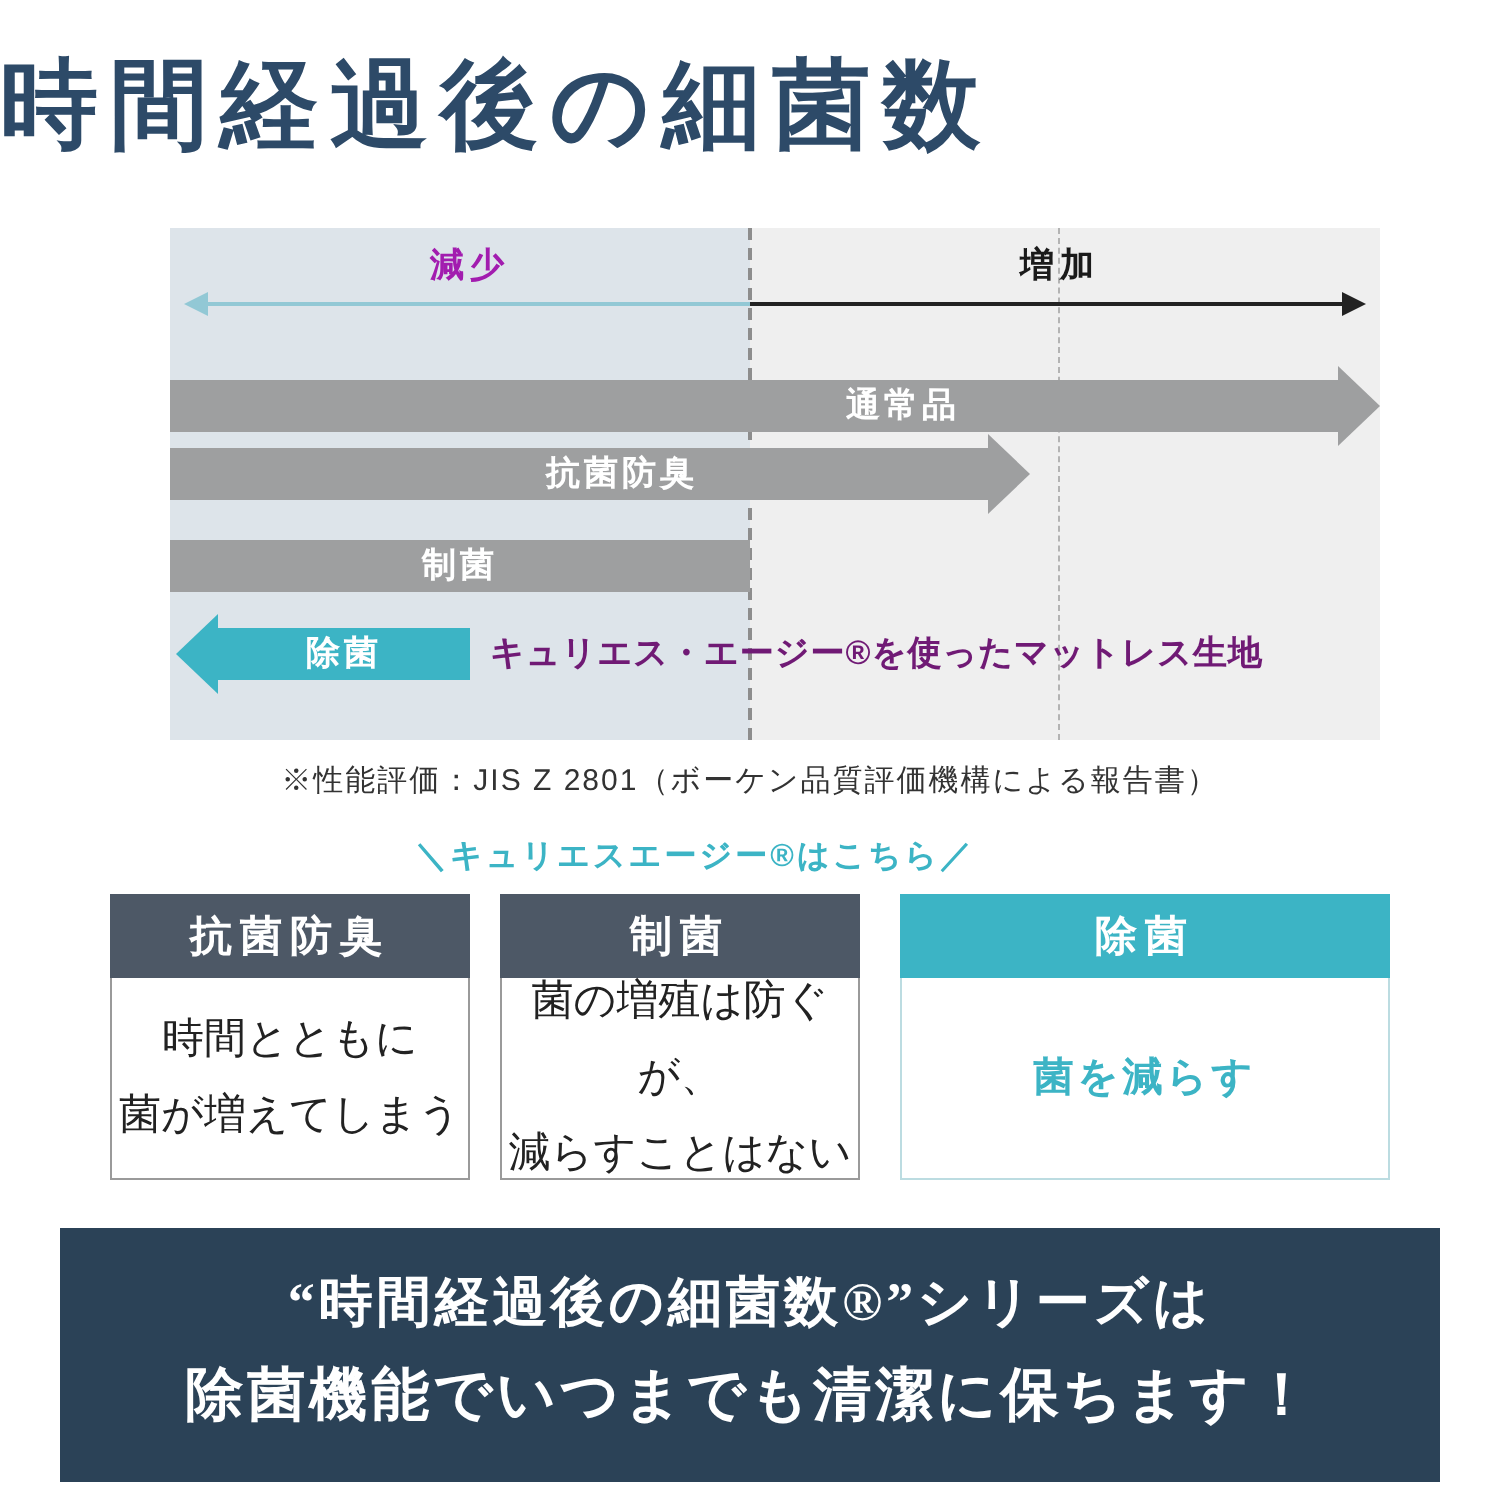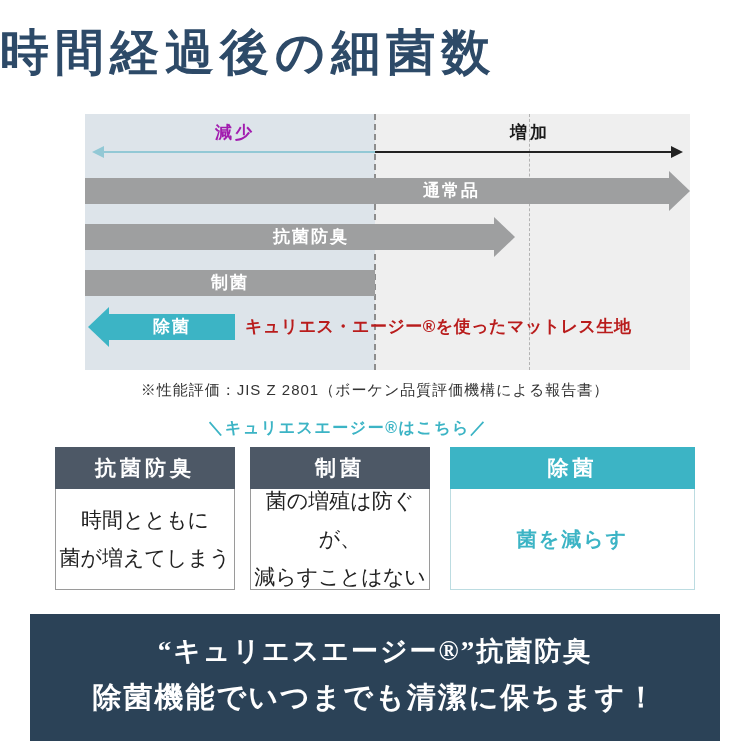--- a/index.html
+++ b/index.html
@@ -61,38 +61,38 @@
 
   .bar {
     position:absolute; height:26px; background:#9e9fa0; z-index:2;
     color:#ffffff; font-size:17px; font-weight:bold; letter-spacing:2px;
   }
   .arrow-r::after {
     content:""; position:absolute; right:-21px; top:-7px; width:0; height:0;
     border-top:20px solid transparent; border-bottom:20px solid transparent;
     border-left:21px solid #9e9fa0;
   }
-  .bar-regular       { top:64px;  left:0; width:584px; }
+  .bar-regular       { top:76px;  left:0; width:584px; }
   .bar-antibacterial { top:110px; left:0; width:409px; }
   .bar-bacteriostatic{ top:156px; left:0; width:290px; }
   .bar-sterilize     { top:200px; left:24px; width:126px; background:#3cb4c5; }
   .bar-sterilize::before {
     content:""; position:absolute; left:-21px; top:-7px; width:0; height:0;
     border-top:20px solid transparent; border-bottom:20px solid transparent;
     border-right:21px solid #3cb4c5;
   }
 
   .bar-label-abs { position:absolute; line-height:26px; white-space:nowrap; }
   .bl-regular { left:338px; }
   .bl-anti    { left:188px; }
   .bar-label-center { display:block; width:100%; text-align:center; line-height:26px; }
 
   .bar-annotation {
     position:absolute; top:200px; left:160px; z-index:2;
-    line-height:26px; font-size:17px; font-weight:bold; color:#b91c1c;
+    line-height:26px; font-size:17px; font-weight:bold; color:#701a75;
     white-space:nowrap; letter-spacing:0.5px;
   }
 
   
   .note {
     margin-top:11px; text-align:center;
     font-size:15px; color:#333333; letter-spacing:1px;
   }
 
   
@@ -181,17 +181,17 @@
       <div class="card-body">菌の増殖は防ぐが、
 減らすことはない</div>
     </div>
     <div class="card card-3">
       <div class="card-header">除菌</div>
       <div class="card-body">菌を減らす</div>
     </div>
   </div>
 
   <div class="banner">
-    <div class="banner-line-1">“キュリエスエージー®”抗菌防臭</div>
+    <div class="banner-line-1">“時間経過後の細菌数®”シリーズは</div>
     <div class="banner-line-2">除菌機能でいつまでも清潔に保ちます！</div>
   </div>
 
 </div>
 
 </body></html>

